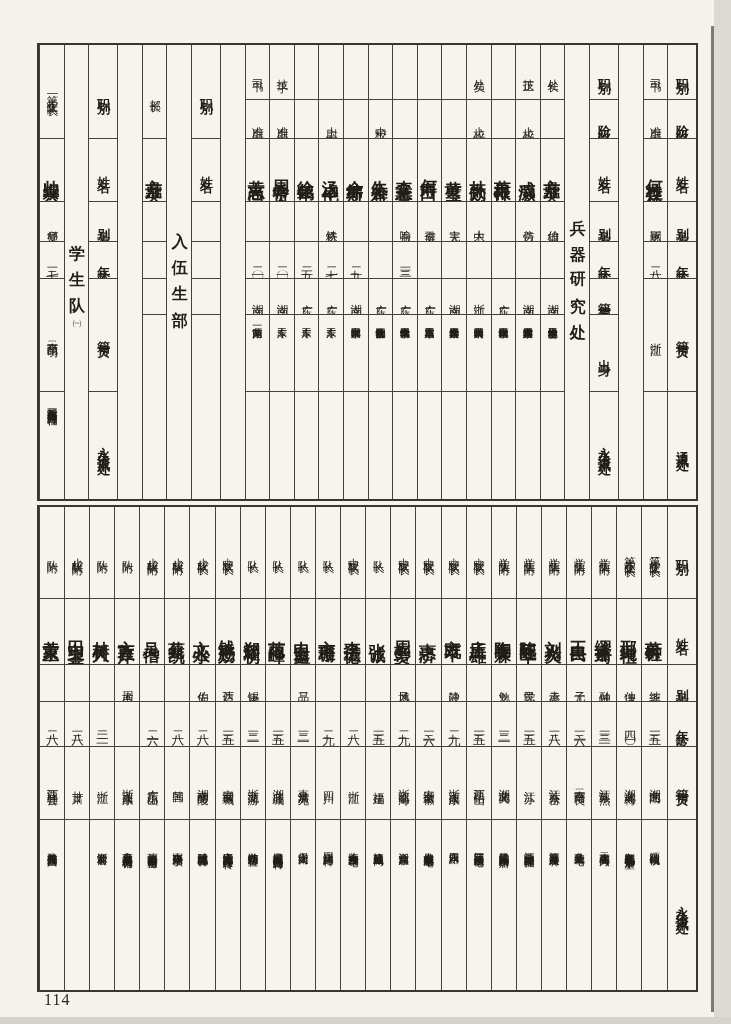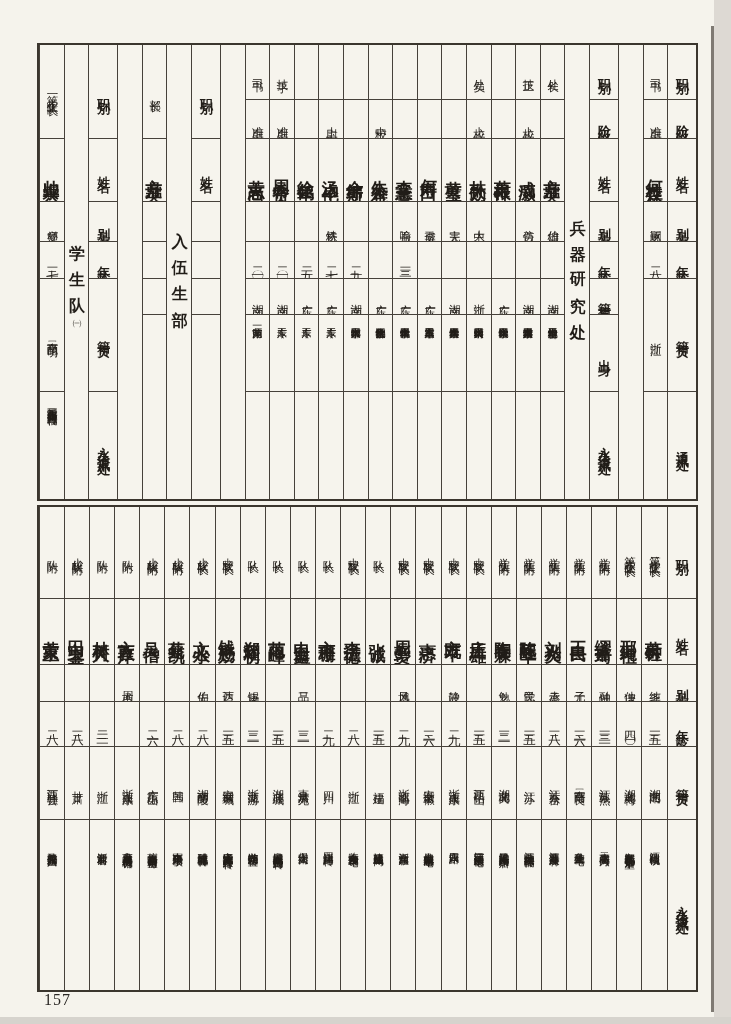--- a/index.html
+++ b/index.html
@@ -1090,14 +1090,14 @@
           <span class="vtext t-age">二八</span>
         </div>
         <div class="cell k-origin" style="height: 73px;">
           <span class="vtext t-origin">江西赣县</span>
         </div>
         <div class="cell k-addr" style="height: 170px;">
           <span class="vtext t-addr">赣县东门外永兴酱园</span>
         </div>
       </div>
     </div>
-  <div class="page-number">157</div>
+  <div class="page-number">114</div>
 </div>
 
 </body></html>

